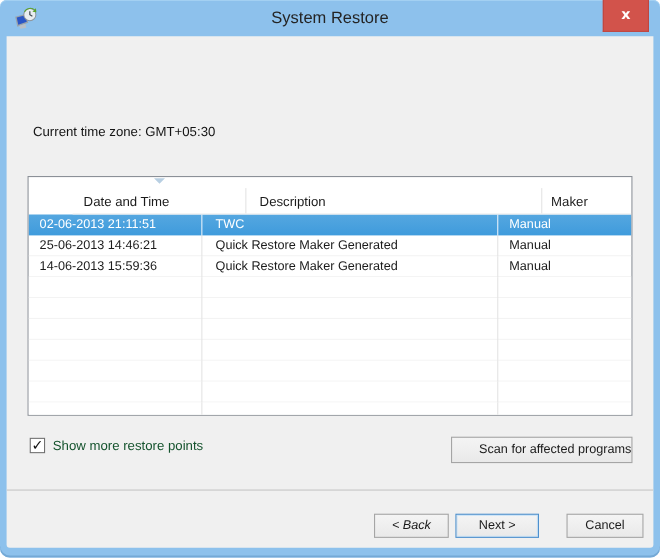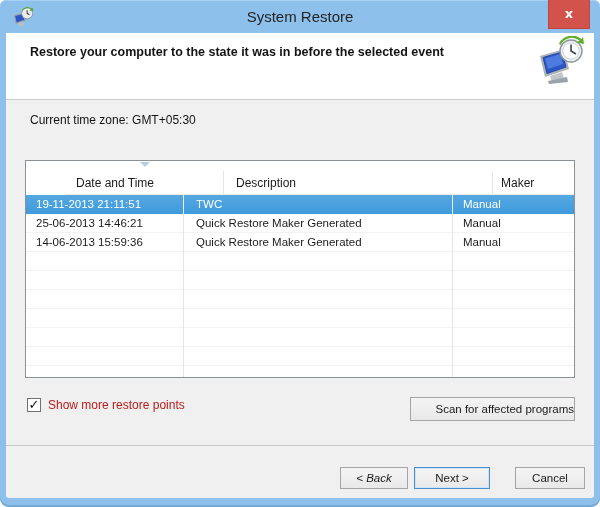--- a/index.html
+++ b/index.html
@@ -65,21 +65,21 @@
     background:linear-gradient(#55a7e0,#3f9bdc); color:#ffffff; border-bottom:none;
   }
   .tr.selected .col-date, .tr.selected .col-desc { border-right:1px solid #e7f1fa; }
   .tr.empty { background:#ffffff; }
   
   .checkbox-row { position:absolute; left:21px; top:365px; display:flex; align-items:center; }
   .checkbox {
     width:14px; height:14px; background:#ffffff; border:1px solid #707070;
     font-size:13px; line-height:12px; text-align:center; color:#111111; font-weight:bold;
   }
-  .checkbox-label { margin-left:7px; font-size:12px; color:#b91c1c; }
+  .checkbox-label { margin-left:7px; font-size:12px; color:#14532d; }
   .btn {
     background:linear-gradient(#f4f4f4,#e9e9e9); border:1px solid #a5a5a5;
     font-size:11.5px; color:#1b1b1b; text-align:center; cursor:default;
     font-family:"Liberation Sans","DejaVu Sans",sans-serif;
   }
   .scan-btn { position:absolute; left:404px; top:364px; width:165px; height:24px;text-align:right; }
   .bottom-divider { position:absolute; left:0; right:0; top:412px; border-top:1px solid #c6c6c6; }
   .back-btn   { position:absolute; left:334px; top:434px; width:68px; height:22px;font-style:italic; }
   .next-btn   { position:absolute; left:408px; top:434px; width:76px; height:22px;
                 border:1px solid #4d90ce; box-shadow:inset 0 0 0 1px #cfe5f7; }
@@ -98,47 +98,33 @@
       <circle cx="16.5" cy="8" r="6" fill="#e9edf0" stroke="#8d949b" stroke-width="1"></circle>
       <path d="M16.5 4.5 L16.5 8 L19 9.5" stroke="#40484f" stroke-width="1.2" fill="none"></path>
       <path d="M11.5 5.5 A6.5 6.5 0 0 1 21 3.5 L19 5 L23 5.5 L22.5 1.5 L21.6 2.8 A7.5 7.5 0 0 0 10.8 4.6 Z" fill="#57a327"></path>
     </svg>
     <div class="title-text">System Restore</div>
     <div class="close-btn">x</div>
   </div>
 
   <div class="dialog">
 
-    <div class="header-band">
-      <div class="instruction">Restore your computer to the state it was in before the selected event</div>
-      <svg class="header-icon" viewBox="0 0 50 50">
-        <path d="M4 20 L28 13 L33 33 L9 41 Z" fill="#aab1b8"></path>
-        <path d="M7 21.5 L26 16 L30 31 L11 37.5 Z" fill="#2a56c6" stroke="#1b3e9e" stroke-width="0.8"></path>
-        <path d="M9 22.5 L24.5 18 L27 28 L12 33 Z" fill="#4f7ae0"></path>
-        <path d="M14 40 L26 36 L28.5 44 L16 46 Z" fill="#c2c7cc"></path>
-        <path d="M12 45 L31 41 L32 46 L13 48 Z" fill="#9aa3ab"></path>
-        <circle cx="35" cy="15" r="11" fill="#eef1f3" stroke="#8d949b" stroke-width="1.4"></circle>
-        <circle cx="35" cy="15" r="8.2" fill="#fafbfc" stroke="#c4c9cd" stroke-width="0.8"></circle>
-        <path d="M35 8.5 L35 15 L40 18" stroke="#3d454c" stroke-width="1.6" fill="none"></path>
-        <path d="M24.5 9 A12.5 12.5 0 0 1 43.5 4.5 L40.5 6.5 L48 8 L47 1 L45.3 3 A14.5 14.5 0 0 0 23 7.6 Z" fill="#5fae2c"></path>
-      </svg>
-    </div>
 
     <div class="timezone">Current time zone: GMT+05:30</div>
 
     <div class="table">
       <div class="thead">
         <div class="th col-date">Date and Time</div>
         <div class="sort-arrow"></div>
         <div class="th col-desc">Description</div>
         <div class="th col-type">Maker</div>
       </div>
 
       <div class="tr selected">
-        <div class="td col-date">19-11-2013 21:11:51</div>
+        <div class="td col-date">02-06-2013 21:11:51</div>
         <div class="td col-desc">TWC</div>
         <div class="td col-type">Manual</div>
       </div>
       <div class="tr">
         <div class="td col-date">25-06-2013 14:46:21</div>
         <div class="td col-desc">Quick Restore Maker Generated</div>
         <div class="td col-type">Manual</div>
       </div>
       <div class="tr">
         <div class="td col-date">14-06-2013 15:59:36</div>

